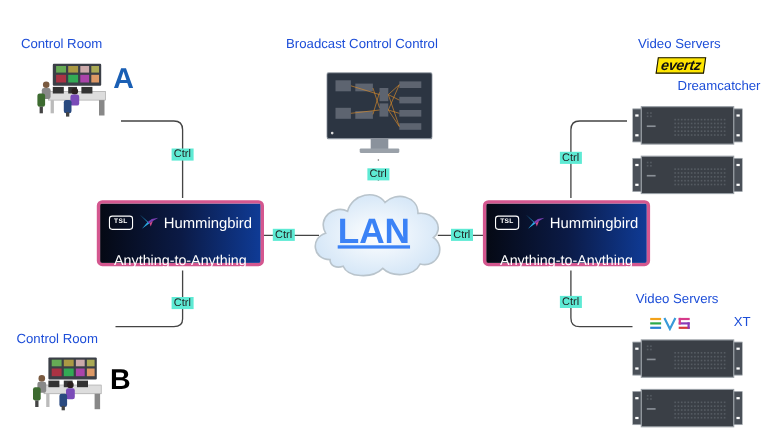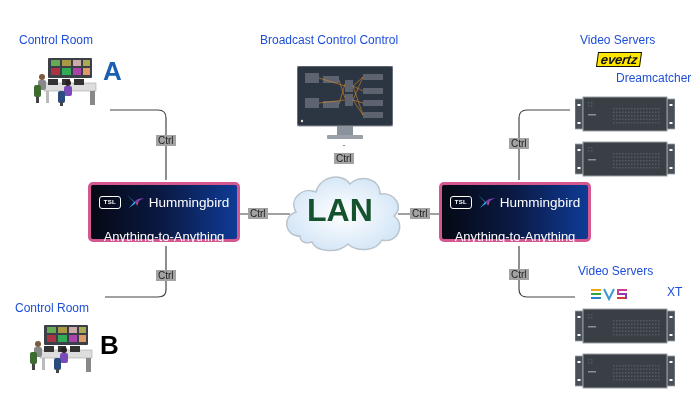--- a/index.html
+++ b/index.html
@@ -1,34 +1,34 @@
 <!DOCTYPE html>
 <html><head>
 <meta charset="utf-8">
 <style>
   html, body { margin: 0; padding: 0; background: #ffffff; }
   body { width: 700px; height: 403px; position: relative; overflow: hidden;
          font-family: "Liberation Sans", "DejaVu Sans", sans-serif; color: #111; }
   .abs { position: absolute; }
   .label { font-size: 12px; color: #1d4ed8; white-space: nowrap; }
-  .ctrl { font-size: 10px; color: #222; background: #a3a3a3; padding: 0 2px; white-space: nowrap; text-align: center; }
+  .ctrl { font-size: 10px; color: #222; background: #5eead4; padding: 0 2px; white-space: nowrap; text-align: center; }
   svg.lines { position: absolute; left: 0; top: 0; }
   .hb-box { position: absolute; width: 152px; height: 60px; border: 3px solid #d4578f;
             border-radius: 5px; background: linear-gradient(90deg, #050914 0%, #0b1a45 50%, #0f3b96 100%);
             box-sizing: border-box; color: #fff; }
   .hb-row { position: absolute; left: 0; right: 0; top: 8px; display: flex; align-items: center; justify-content: center; gap: 4px; }
   .hb-name { font-size: 13.5px; color: #fff; }
   .hb-tag { position: absolute; left: 0; right: 0; top: 44px; text-align: center; font-size: 13px; color: #fff; }
   .tsl { width: 20px; height: 11px; border: 1.5px solid #fff; border-radius: 3px; font-size: 6px; font-weight: bold;
          line-height: 11px; text-align: center; color: #fff; box-sizing: content-box; letter-spacing: 0.3px; }
   .room-letter { font-size: 26px; font-weight: bold; }
   .evertz { background: #ffe600; border: 1.5px solid #111; color: #111; font-weight: bold; font-style: italic;
             font-size: 13px; line-height: 13px; padding: 0 3px; letter-spacing: -0.2px;
             transform: skewX(-8deg); }
-  .lan { font-size: 32px; font-weight: bold; color: #14532d; }
+  .lan { font-size: 32px; font-weight: bold; color: #3b82f6; text-decoration: underline; }
 </style>
 </head>
 <body>
 
 <svg class="lines" width="700" height="403">
   <g fill="none" stroke="#444" stroke-width="1.2">
 
     <path d="M110 110 H158 Q166 110 166 118 V180"></path>
 
     <path d="M166 246 V290 Q166 297 158 297 H105"></path>

